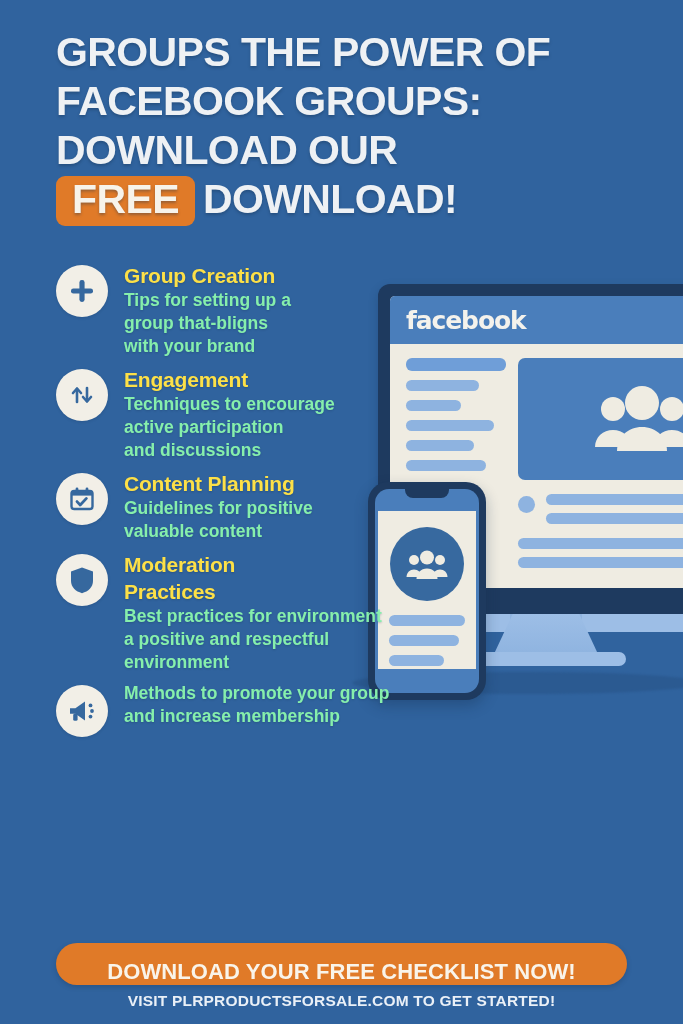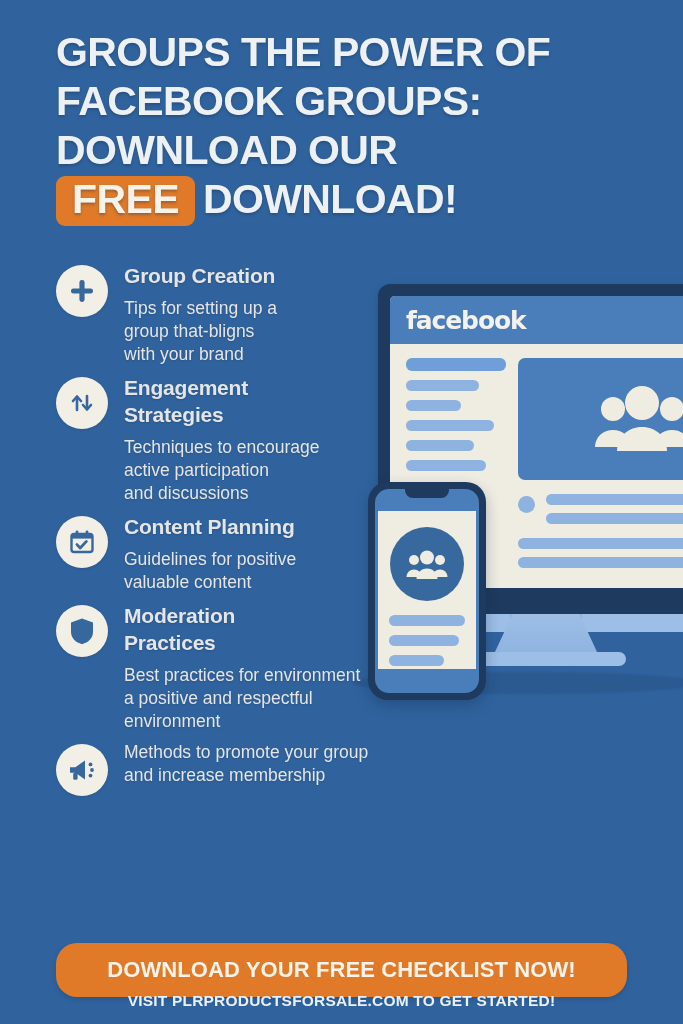--- a/index.html
+++ b/index.html
@@ -125,34 +125,34 @@
   
   .list{position:absolute;left:56px;top:262px;width:420px;z-index:6;}
   .item{position:relative;margin-bottom:8px;min-height:58px;}
   .ic-wrap{
     position:absolute;left:0;top:3px;width:52px;height:52px;border-radius:50%;
     background:#f2efe7;display:flex;align-items:center;justify-content:center;
     box-shadow:0 1px 3px rgba(20,45,75,.2);
   }
   .itxt{margin-left:68px;}
   .ititle{
-    color:#e5e5e5;font-size:21px;font-weight:700;line-height:27px;
+    color:#fde047;font-size:21px;font-weight:700;line-height:27px;
     letter-spacing:-.2px;text-shadow:0 1px 2px rgba(20,45,75,.3);
   }
   .idesc{
-    color:#e5e5e5;font-size:17.5px;line-height:23px;font-weight:400;
-    margin-top:8px;text-shadow:0 1px 2px rgba(20,45,75,.25);
+    color:#86efac;font-size:17.5px;line-height:23px;font-weight:700;
+    margin-top:0;text-shadow:0 1px 2px rgba(20,45,75,.25);
   }
   .idesc span{display:block;white-space:nowrap;}
 
   
   .cta{
-    position:absolute;left:56px;top:943px;width:571px;height:54px;
+    position:absolute;left:56px;top:943px;width:571px;height:42px;
     background:#e07a28;border-radius:21px;
-    display:flex;align-items:center;justify-content:center;
+    display:flex;align-items:flex-end;justify-content:center;
     box-shadow:0 2px 5px rgba(20,45,75,.28);
     z-index:6;
   }
   .cta-label{
     color:#f9f4ea;font-size:22px;font-weight:700;letter-spacing:.1px;
     white-space:nowrap;
   }
   .footer{
     position:absolute;left:0;top:992px;width:683px;text-align:center;
     color:#eaf0f7;font-size:15.5px;font-weight:700;letter-spacing:.2px;
@@ -268,21 +268,20 @@
             <path d="M9 21V8"></path>
             <path d="M5 12 9 7.5 13 12"></path>
             <path d="M19 7v13"></path>
             <path d="M15 16 19 20.5 23 16"></path>
           </g>
         </svg>
       </div>
       <div class="itxt">
         <div class="ititle">
           <span style="display:block">Engagement</span>
-          <span style="display:block">Strategies</span>
         </div>
         <div class="idesc">
           <span>Techniques to encourage</span>
           <span>active participation</span>
           <span>and discussions</span>
         </div>
       </div>
     </div>
 
     <div class="item">

